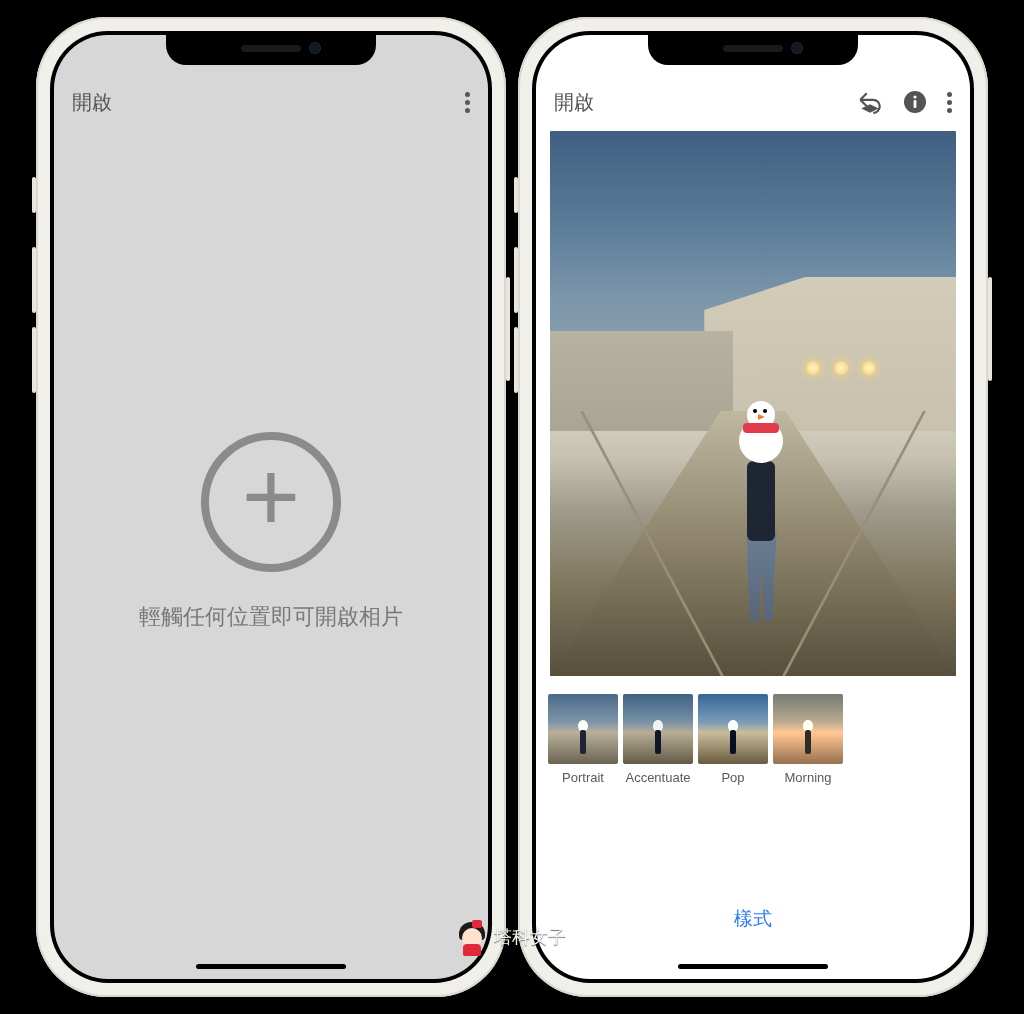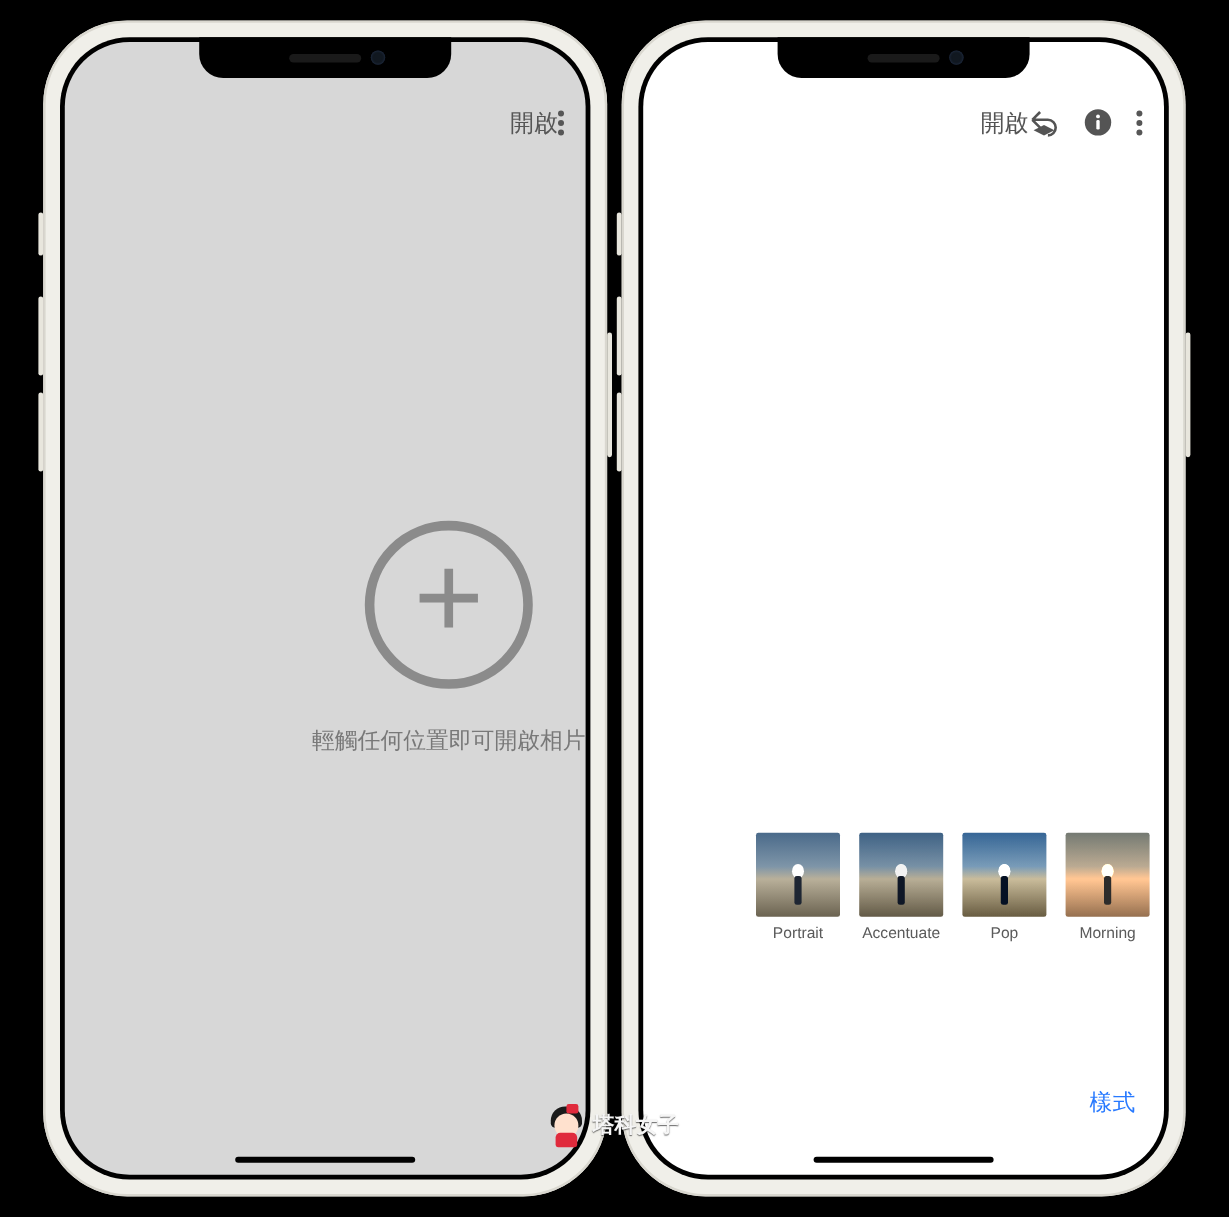--- a/index.html
+++ b/index.html
@@ -32,21 +32,20 @@
   border-radius: 58px;
   padding: 4px;
   position: relative;
 }
 .screen {
   width: 100%;
   height: 100%;
   border-radius: 54px;
   overflow: hidden;
   position: relative;
-  align-items: flex-end;
 }
 
 .notch {
   position: absolute;
   top: 0;
   left: 50%;
   transform: translateX(-50%);
   width: 210px;
   height: 34px;
   background: #000;
@@ -113,21 +112,21 @@
   justify-content: center;
   margin-top: -40px;
 }
 .plus-circle .plus {
   font-size: 100px;
   color: #8b8b8b;
   line-height: 1;
   font-weight: 300;
   transform: translateY(-6px);
 }
-.prompt-text { color: #787878; font-size: 19px; }
+.prompt-text { color: #787878; font-size: 22px; }
 .home-indicator {
   position: absolute;
   bottom: 10px;
   left: 50%;
   transform: translateX(-50%);
   width: 150px;
   height: 5px;
   background: #000;
   border-radius: 3px;
 }
@@ -219,21 +218,21 @@
 .snowman .eye.l { left: 20px; } .snowman .eye.r { left: 30px; }
 .snowman .nose { position: absolute; top: 13px; left: 25px; width: 0; height: 0; border-left: 7px solid #f08030; border-top: 3px solid transparent; border-bottom: 3px solid transparent; }
 
 
 .filter-strip {
   display: flex;
   gap: 5px;
   padding: 18px 12px 4px 12px;
   overflow: hidden;
 }
-.filter-item { width: 70px; flex: 0 0 70px; text-align: center; margin-left: 11px; }
+.filter-item { width: 70px; flex: 0 0 70px; text-align: center; }
 .filter-thumb {
   width: 70px;
   height: 70px;
   border-radius: 2px;
   background: linear-gradient(to bottom, #4a6a8a 0%, #7e95a8 40%, #b9b09a 55%, #6b6351 100%);
   position: relative;
   overflow: hidden;
 }
 .filter-thumb .mini-fig {
   position: absolute; left: 30px; top: 26px; width: 10px; height: 36px;
@@ -282,21 +281,21 @@
   position: absolute;
   bottom: 60px;
   left: 50%;
   transform: translateX(-50%);
   display: flex;
   align-items: center;
   gap: 8px;
   z-index: 200;
   color: #f5f5f5;
   font-size: 18px;
-  font-weight: 700;
+  font-weight: 400;
   text-shadow: 0 1px 1px rgba(0,0,0,0.6);
 }
 .wm-avatar {
   width: 28px; height: 34px; position: relative;
 }
 .wm-avatar .face { width: 20px; height: 20px; background: #ffe1ce; border-radius: 50%; position: absolute; top: 8px; left: 4px; }
 .wm-avatar .hair { width: 26px; height: 18px; background: #1a1a1a; border-radius: 12px 12px 4px 4px; position: absolute; top: 2px; left: 1px; }
 .wm-avatar .bow { width: 10px; height: 8px; background: #e02a3c; position: absolute; top: 0; left: 14px; border-radius: 2px; }
 .wm-avatar .body { width: 18px; height: 12px; background: #e02a3c; position: absolute; top: 24px; left: 5px; border-radius: 4px 4px 2px 2px; }
 </style>

